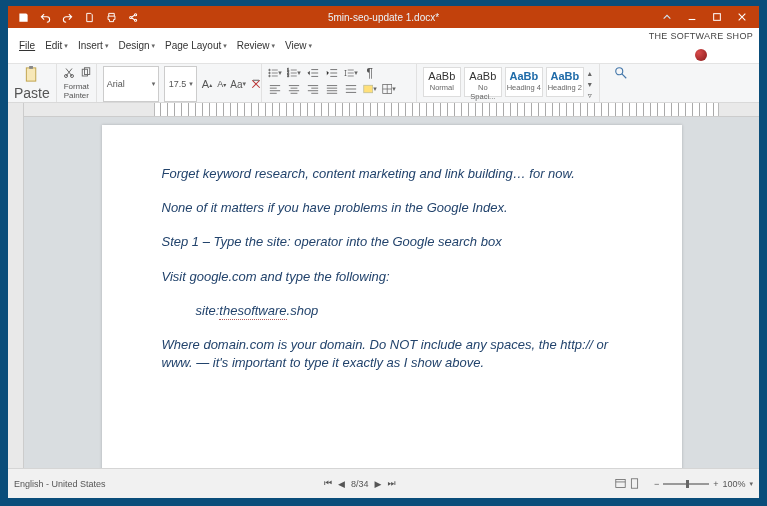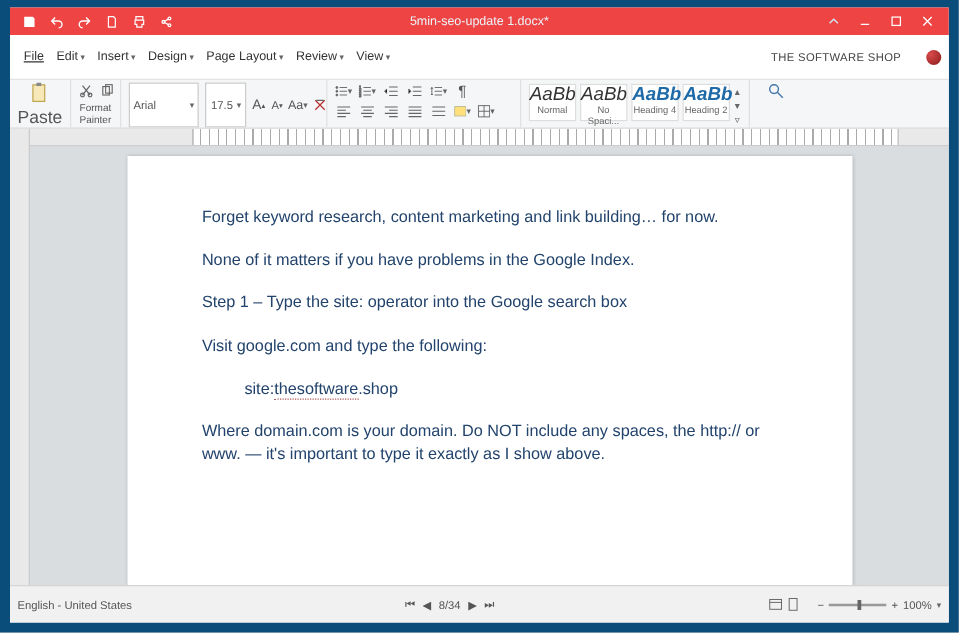--- a/index.html
+++ b/index.html
@@ -1,49 +1,49 @@
 <!DOCTYPE html>
 <html><head>
 <meta charset="utf-8">
 <style>
 * { margin: 0; padding: 0; box-sizing: border-box; font-family: "Segoe UI", Arial, sans-serif; }
 body { background: #0a4d7a; width: 767px; height: 506px; overflow: hidden; position: relative; }
 .app { background: #fff; position: absolute; top: 6px; left: 8px; right: 8px; bottom: 8px; display: flex; flex-direction: column; }
 
 
-.titlebar { background: #ef4444; height: 22px; display: flex; align-items: center; color: #fff; font-size: 10px; position: relative; }
+.titlebar { background: #c2410c; height: 22px; display: flex; align-items: center; color: #fff; font-size: 10px; position: relative; }
 .qat { display: flex; align-items: center; gap: 8px; padding-left: 8px; }
 .qat svg, .winctl svg { display: block; }
 .title { position: absolute; left: 50%; transform: translateX(-50%); font-size: 10px; color: #eaf3fa; }
 .winctl { display: flex; align-items: center; gap: 11px; margin-left: auto; padding-right: 10px; }
 
 
 .menubar { height: 36px; background: #fff; display: flex; align-items: center; font-size: 10px; color: #333; padding: 0 6px; border-bottom: 1px solid #e3e3e3; }
 .menubar .mitem { padding: 0 5px; display: flex; align-items: center; gap: 2px; cursor: pointer; }
 .menubar .mitem:first-child { text-decoration: underline; }
 .chev { font-size: 7px; color: #666; }
-.brand { margin-left: auto; font-size: 9px; color: #444; letter-spacing: 0.3px; display: flex; align-items: center; gap: 20px; }
+.brand { margin-left: auto; font-size: 9px; color: #444; letter-spacing: 0.3px; display: flex; align-items: center; gap: 8px; flex-direction: column; }
 .brand-dot { width: 12px; height: 12px; border-radius: 50%; background: radial-gradient(circle at 30% 30%, #d94a4a, #8a1b1b); }
 
 
 .ribbon { background: #f5f6f7; border-bottom: 1px solid #d9d9d9; height: 39px; display: flex; font-size: 9px; color: #555; }
 .rgroup { border-right: 1px solid #e1e1e1; padding: 2px 6px 1px; display: flex; flex-direction: column; justify-content: flex-start; gap: 2px; }
 .rrow { display: flex; align-items: center; gap: 5px; }
 .icon-btn { display: inline-flex; align-items: center; justify-content: center; width: 14px; height: 14px; color: #555; cursor: pointer; }
 .icon-btn svg { display: block; }
 .combo { height: 15px; border: 1px solid #ccc; background: #fff; font-size: 9px; padding: 17px 3px; display: flex; align-items: center; gap: 3px; }
 .combo .v { min-width: 42px; }
 .combo.sz .v { min-width: 18px; text-align: right; }
 .style-card { width: 38px; height: 30px; border: 1px solid #ddd; background: #fff; text-align: center; padding-top: 2px; font-size: 8px; color: #666; cursor: pointer; }
-.style-card .samp { font-size: 15px; line-height: 12px; color: #333; font-style: italic; }
+.style-card .samp { font-size: 11px; line-height: 12px; color: #333; }
 .style-card.blue .samp { color: #1e6aa8; font-weight: bold; }
 .style-card .cap { font-size: 7.5px; margin-top: 1px; }
 
 
-.workspace { flex: 1; display: flex; overflow: hidden; }
+.workspace { flex: 1; display: flex; overflow: hidden; font-style: italic; }
 .vruler { width: 16px; background: #e9e9e9; border-right: 1px solid #ccc; }
 .mainarea { flex: 1; display: flex; flex-direction: column; background: #d9dde0; }
 .hruler { height: 14px; background: #e9e9e9; border-bottom: 1px solid #ccc; display: flex; align-items: center; position: relative; overflow: hidden; }
 .hruler .marks { position: absolute; left: 130px; right: 40px; height: 100%; background: #fff; border-left: 1px solid #bbb; border-right: 1px solid #bbb; }
 .hruler .ticks { position: absolute; left: 130px; right: 40px; top: 0; bottom: 0; background: repeating-linear-gradient(to right, transparent 0, transparent 6px, #aaa 6px, #aaa 7px); }
 .page-scroll { flex: 1; overflow: auto; }
 .page { width: 580px; min-height: 440px; background: #fff; margin: 8px auto 20px; padding: 40px 60px 40px 60px; box-shadow: 0 0 3px rgba(0,0,0,0.2); }
 .page p { font-family: Arial, sans-serif; font-size: 13px; line-height: 1.4; color: #22436c; margin-bottom: 16px; }
 .page p.indent { padding-left: 34px; }
 .page .dotted { border-bottom: 1px dotted #b05a5a; padding-bottom: 1px; }

